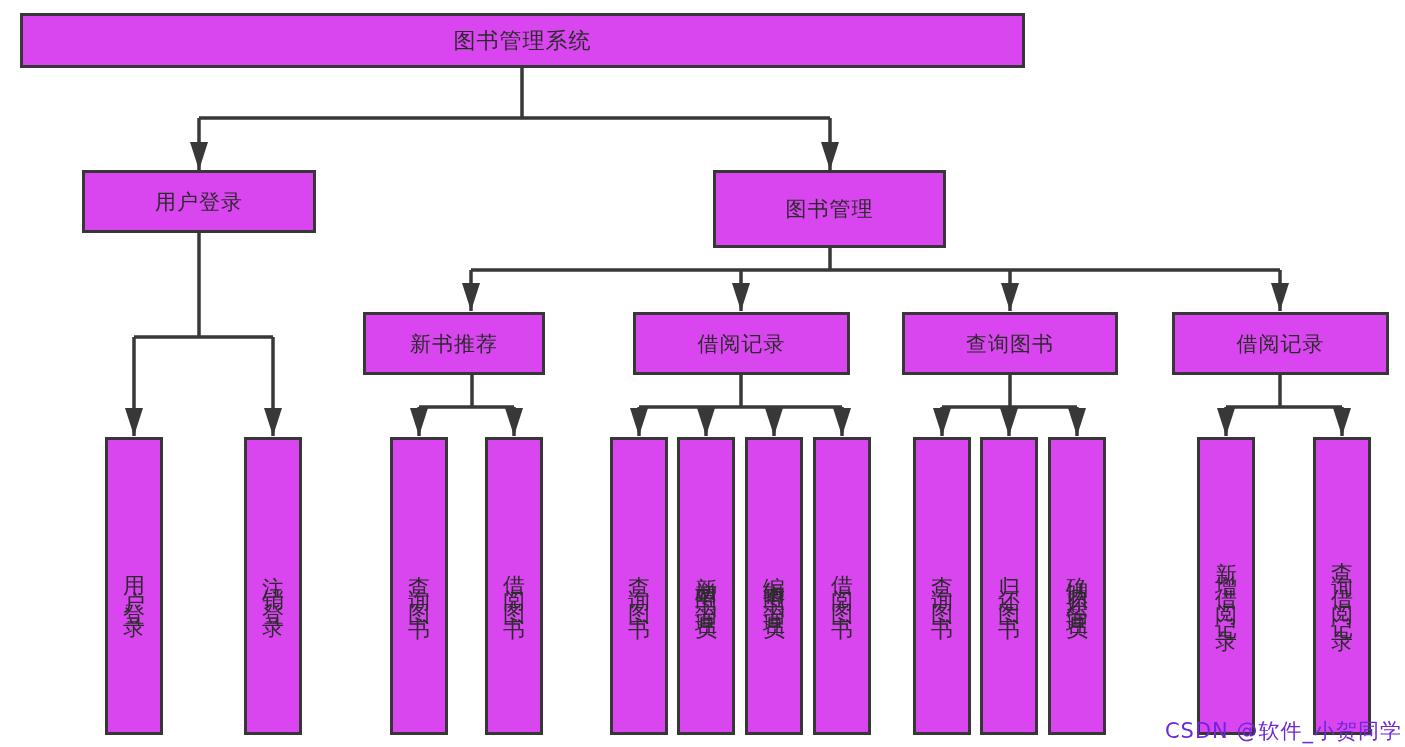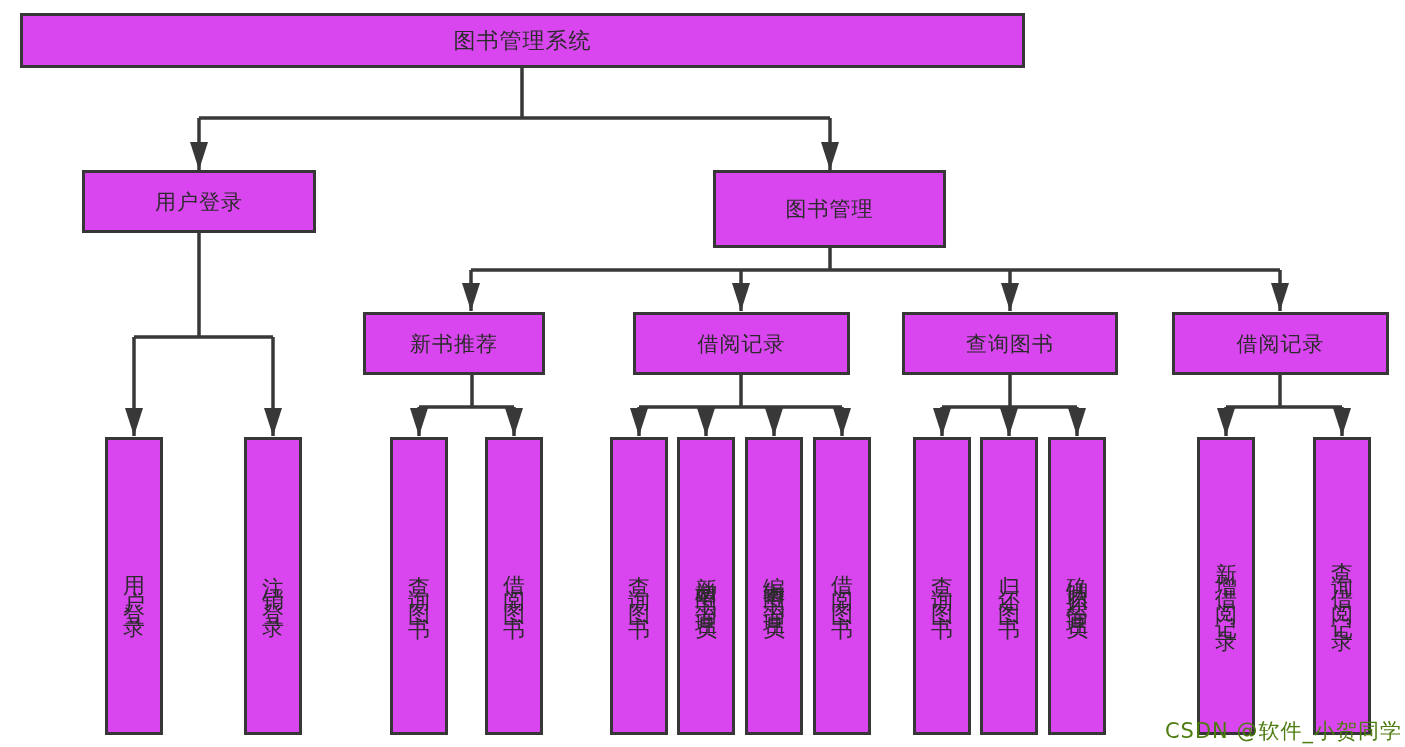--- a/index.html
+++ b/index.html
@@ -48,21 +48,21 @@
     white-space: nowrap;
   }
   .node.v.long span {
     letter-spacing: 6px;
   }
   .watermark {
     position: absolute;
     right: 3px;
     bottom: 2px;
     font-size: 21px;
-    color: #4d7c0f;
+    color: #6d28d9;
     letter-spacing: 1px;
     z-index: 5;
     pointer-events: none;
   }
 </style>
 </head>
 <body>
 
 <div class="canvas">
 

